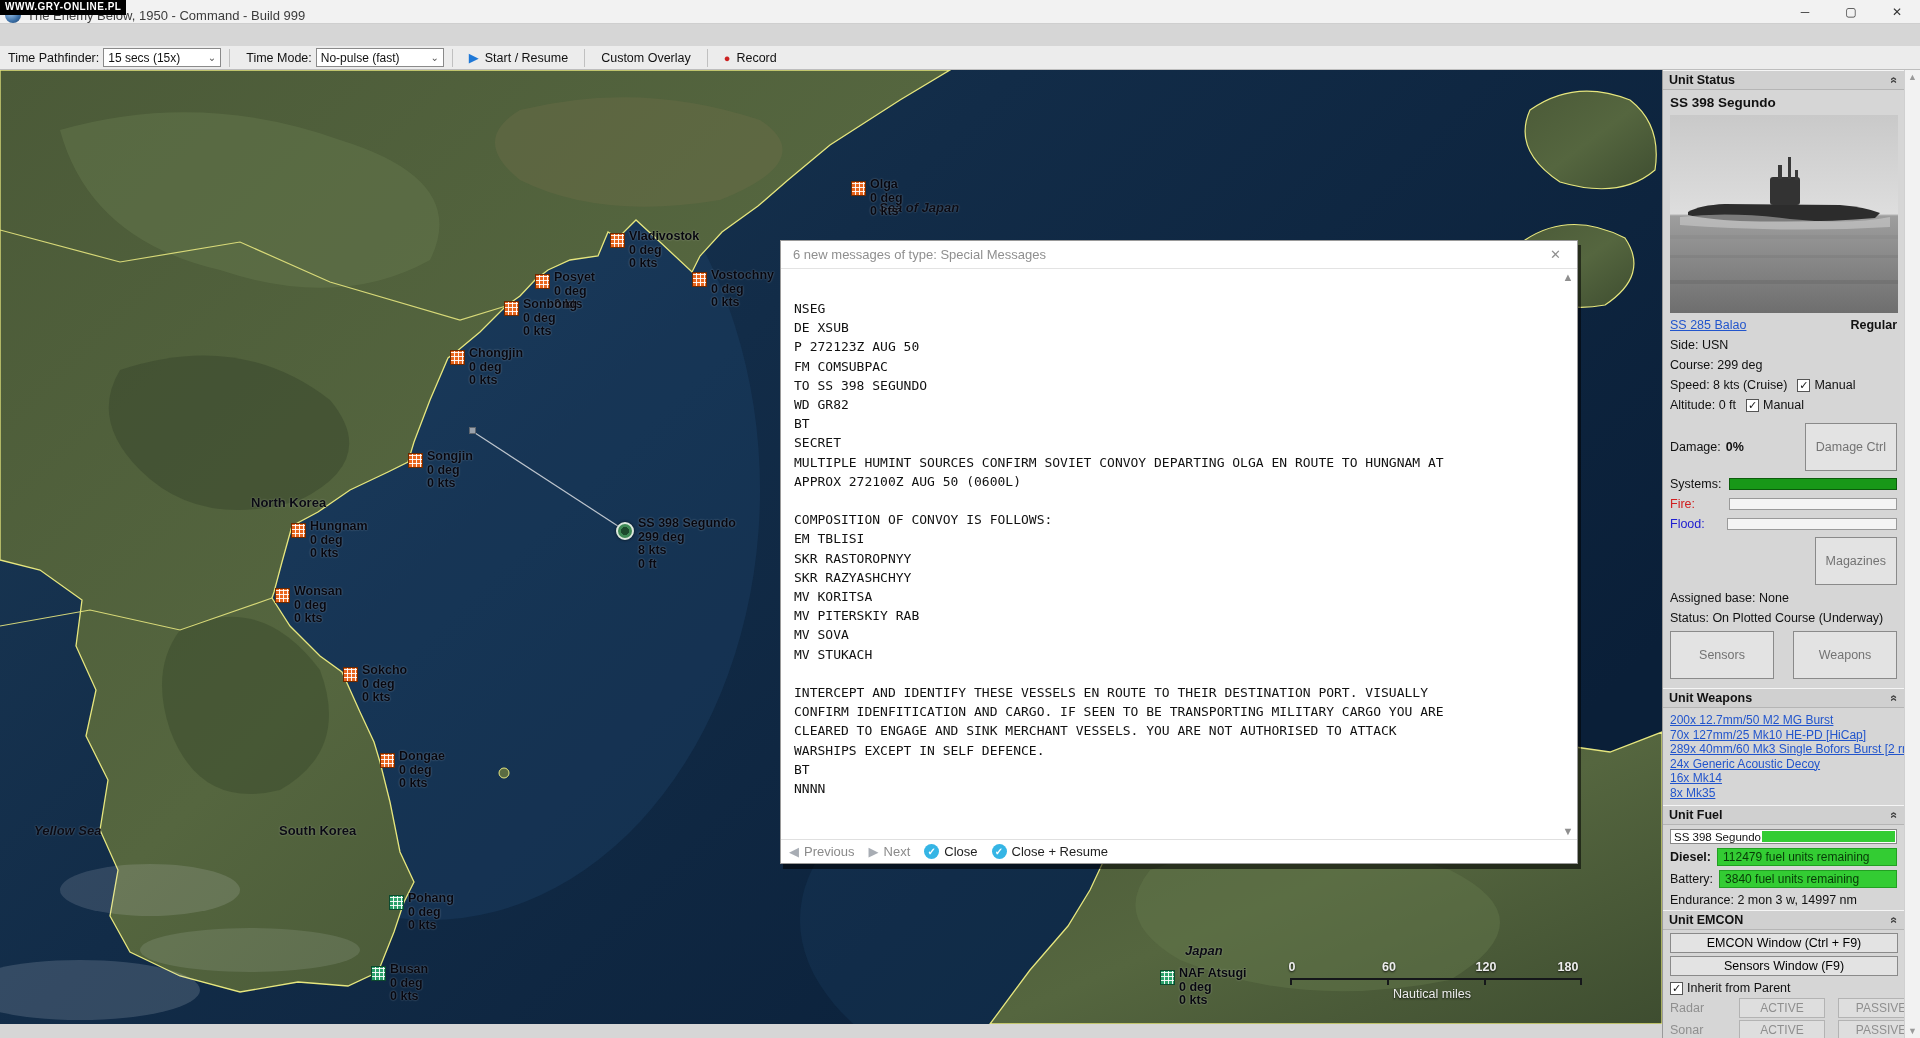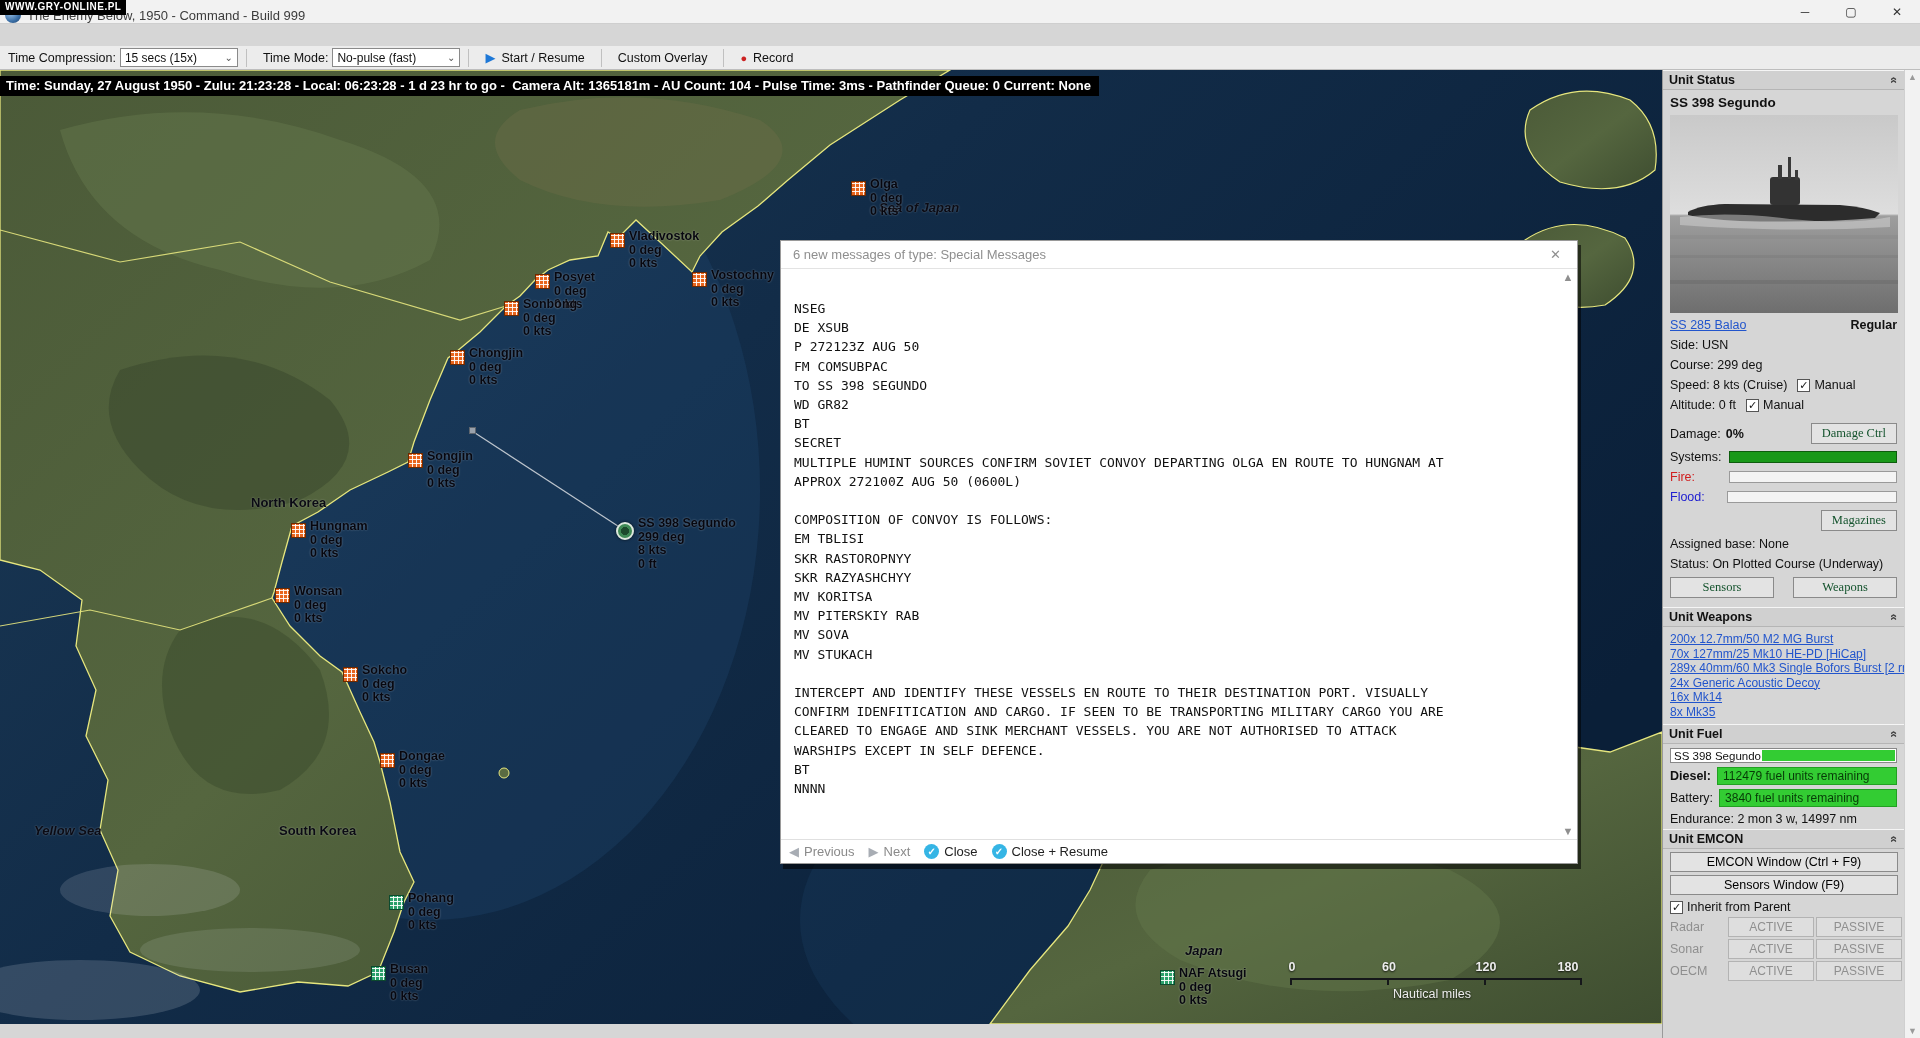--- a/index.html
+++ b/index.html
@@ -120,39 +120,39 @@
   .photo { margin:2px 7px; width:228px; height:198px; position:relative;
     overflow:hidden; background:#b9b9b9; }
   .row { display:flex; align-items:center; padding:3px 7px; }
   .row .right { margin-left:auto; }
   a.link { color:#2255cc; text-decoration:underline; }
   .bold { font-weight:bold; }
   .cb { width:13px; height:13px; background:#fff; border:1px solid #555;
     display:inline-flex; align-items:center; justify-content:center;
     font-size:11px; color:#111; margin:0 4px 0 10px; flex:0 0 auto; }
   .btn { background:#e3e3e3; border:1px solid #8a8a8a; font-size:12.5px;
-    padding:2px 10px; color:#14532d; font-family:Liberation Serif, serif; }
+    padding:16px 10px; color:#737373; font-family:Liberation Sans, sans-serif; }
   .meter { flex:1; height:12px; margin-left:8px; border:1px solid #9a9a9a;
     background:#f4f4f4; }
   .meter.full { background:#189818; border-color:#0c5c0c; }
   .lbl-fire { color:#d02020; }
   .lbl-flood { color:#2020d0; }
   .wlist { padding:5px 7px; line-height:14.5px; font-size:12px; }
   .wlist a { display:block; color:#2255cc; text-decoration:underline;
     white-space:nowrap; }
   .fuelrow { margin:4px 7px 2px; background:#fff; border:1px solid #888;
     display:flex; align-items:center; height:15px; font-size:11.5px;
     padding-left:3px; }
   .fuelrow .bar { flex:1; height:11px; background:#33cc33; margin:0 1px; }
   .kv { display:flex; align-items:center; padding:2px 7px; }
   .kv .val { background:#33cc33; flex:1; margin-left:6px; padding:1px 5px;
     font-size:12px; border:1px solid #22a022; color:#073a07; }
   .wide-btn { display:block; width:228px; margin:3px 7px; background:#e3e3e3;
     border:1px solid #8a8a8a; text-align:center; font-size:12.5px; padding:2px 0; }
-  .emrow { display:grid; grid-template-columns:56px 86px 86px; gap:2px;
+  .emrow { display:grid; grid-template-columns:56px 86px 86px; gap:13px;
     padding:1px 7px; align-items:center; }
   .emrow .rlabel { color:#8f8f8f; }
   .embtn { background:#dedede; border:1px solid #b3b3b3; color:#8f8f8f;
     text-align:center; font-size:12px; padding:2px 0; }
 
   
   .bottombar { position:absolute; left:0; top:1024px; width:1662px; height:14px;
     background:#d4d4d4; border-top:1px solid #b5b5b5; font-size:11.5px;
     color:#222; padding-left:6px; line-height:13px; }
 </style>
@@ -167,21 +167,21 @@
     <div class="title-text">The Enemy Below, 1950 - Command - Build 999</div>
     <div class="win-btns">
       <div class="win-btn">─</div>
       <div class="win-btn">▢</div>
       <div class="win-btn close">✕</div>
     </div>
   </div>
 
 
   <div class="toolbar">
-    <span class="tb-label">Time Compression:</span>
+    <span class="tb-label">Time Pathfinder:</span>
     <div class="tb-select">
       <span>15 secs (15x)</span>
       <span class="caret">⌄</span>
     </div>
     <div class="tb-sep"></div>
     <span class="tb-label">Time Mode:</span>
     <div class="tb-select" style="width:128px">
       <span>No-pulse (fast)</span>
       <span class="caret">⌄</span>
     </div>
@@ -249,21 +249,20 @@
 
       <circle cx="504" cy="703" r="5" fill="#5a6b42" stroke="#e6e67e" stroke-width="1"></circle>
 
       <ellipse cx="150" cy="820" rx="90" ry="26" fill="#e9edf2" opacity="0.14"></ellipse>
       <ellipse cx="250" cy="880" rx="110" ry="22" fill="#e9edf2" opacity="0.12"></ellipse>
       <ellipse cx="80" cy="920" rx="120" ry="30" fill="#e9edf2" opacity="0.16"></ellipse>
 
       <line x1="624" y1="460" x2="472" y2="361" stroke="#cfd4da" stroke-width="1.2" opacity="0.9"></line>
     </svg>
 
-    <div class="infobar">Time: Sunday, 27 August 1950 - Zulu: 21:23:28 - Local: 06:23:28 - 1 d 23 hr to go -  Camera Alt: 1365181m - AU Count: 104 - Pulse Time: 3ms - Pathfinder Queue: 0 Current: None</div>
 
     <div class="maplabel italic" style="left:879px; top:130px;">Sea of Japan</div>
     <div class="maplabel" style="left:251px; top:425px;">North Korea</div>
     <div class="maplabel italic" style="left:34px; top:753px;">Yellow Sea</div>
     <div class="maplabel" style="left:279px; top:753px;">South Korea</div>
     <div class="maplabel italic" style="left:1185px; top:873px;">Japan</div>
 
     <div class="waypoint" style="left:469px; top:357px;"></div>
 
     <div class="unit" style="left:851px; top:111px;">

